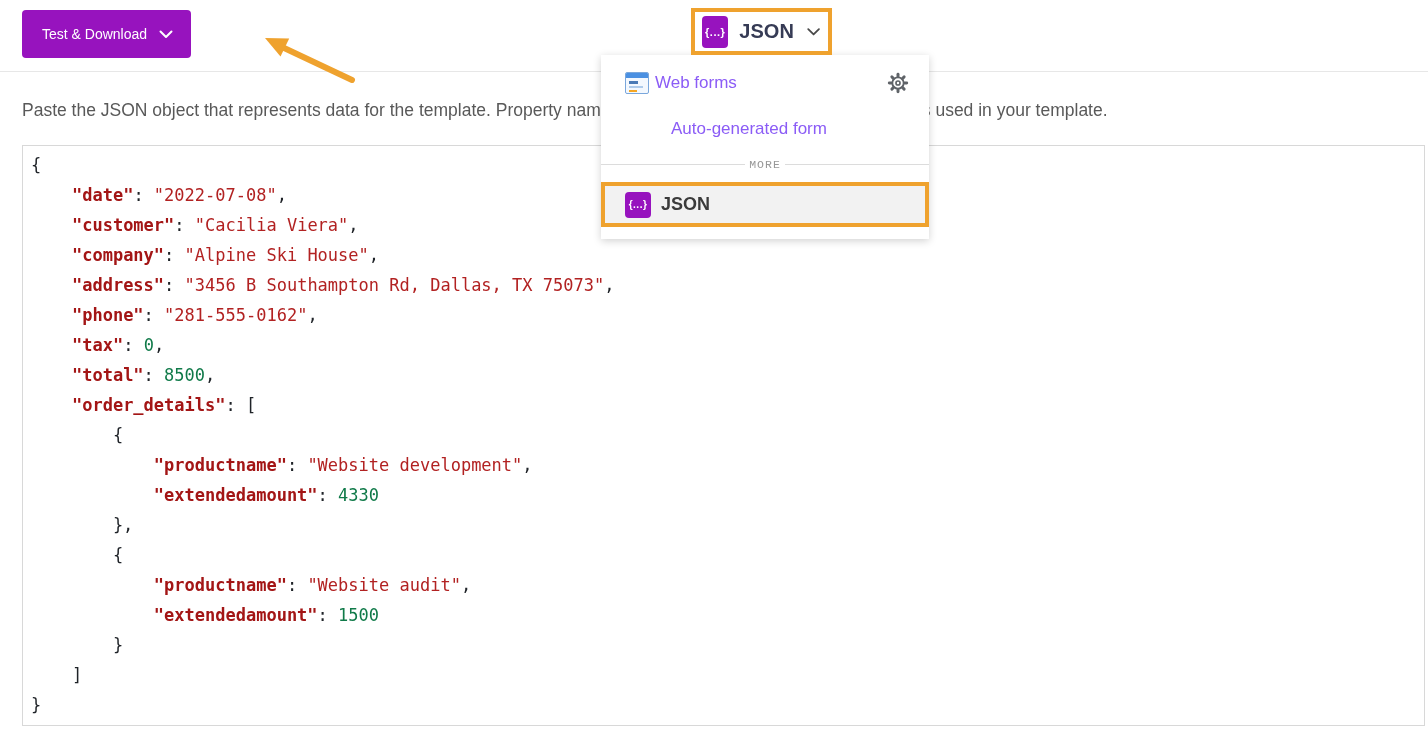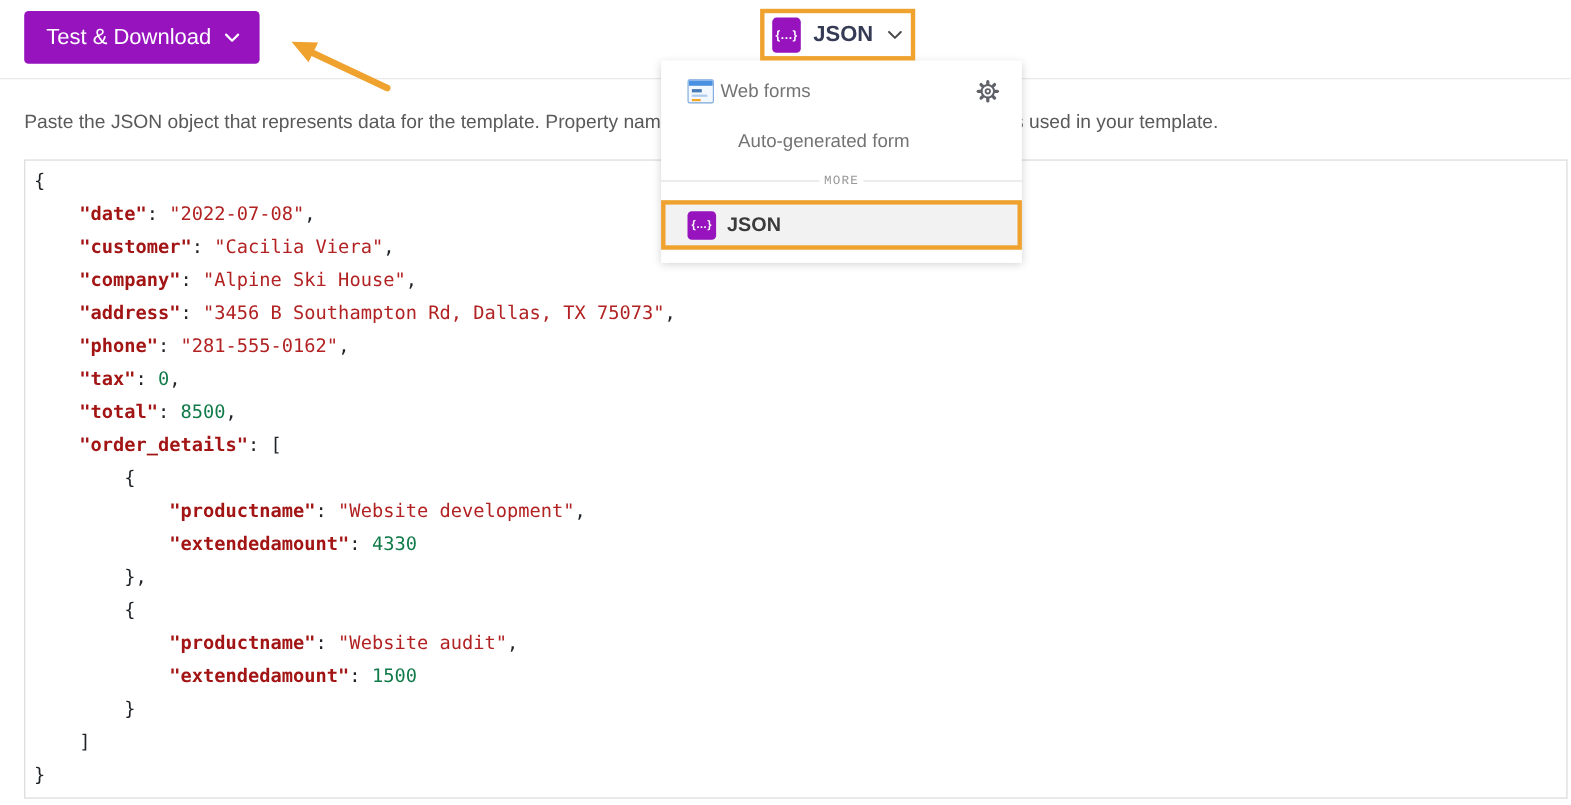--- a/index.html
+++ b/index.html
@@ -5,21 +5,21 @@
   * { margin:0; padding:0; box-sizing:border-box; }
   html,body { width:1428px; height:732px; background:#ffffff; overflow:hidden;
               font-family:"Liberation Sans","DejaVu Sans",sans-serif; }
   .stage { position:relative; width:1428px; height:732px; background:#fff; }
 
   
   .header-divider { position:absolute; left:0; top:71px; width:1428px; height:1px;
                     background:#e7e7e7; }
   .test-btn { position:absolute; left:22px; top:10px; height:48px;
               background:#9713be; border:none; border-radius:4px;
-              color:#fff; font-size:20px; padding:0 18px 0 20px;
+              color:#fff; font-size:14px; padding:0 18px 0 20px;
               display:flex; align-items:center; gap:12px; cursor:pointer;
               font-family:inherit; }
   .test-btn svg { display:block; }
 
   .arrow-annot { position:absolute; left:250px; top:28px; width:115px; height:62px;
                  z-index:5; pointer-events:none; }
 
   
   .fmt-selector { position:absolute; left:691px; top:8px; width:141px; height:47px;
                   border:4px solid #efa22e; background:#fff; z-index:11;
@@ -33,21 +33,21 @@
   .fmt-label { font-size:20px; font-weight:bold; color:#363b55; }
   .fmt-selector svg { margin-left:2px; }
 
   
   .menu { position:absolute; left:601px; top:55px; width:328px; z-index:10;
           background:#fff; box-shadow:0 2px 8px rgba(0,0,0,.18);
           padding:4px 0 12px 0; }
   .menu-row { display:flex; align-items:center; height:48px; padding:0 20px 0 24px;
               cursor:pointer; }
   .menu-row.plain { height:44px; padding-left:54px; }
-  .menu-label { font-size:17px; color:#737373; margin-left:6px; }
+  .menu-label { font-size:17px; color:#8b5cf6; margin-left:6px; }
   .menu-row .spacer { flex:1; }
   .more-divider { display:flex; align-items:center; height:22px; padding:0; margin-top:2px; }
   .more-divider .line { flex:1; height:1px; background:#dcdcdc; }
   .more-divider .txt { font-size:11.5px; color:#989898; letter-spacing:1px; margin:0 4px;font-family:Liberation Mono, monospace; }
   .menu-row.selected { height:45px; border:4px solid #efa22e; background:#f2f2f2;
                        margin-top:7px; padding:0 18px 0 20px; }
   .menu-label.selected-label { font-size:18px; font-weight:bold; color:#3b3b3b; margin-left:10px; }
 
   
   .webform-icon { width:24px; height:22px; border:1px solid #7aa7dc; border-radius:2px;

